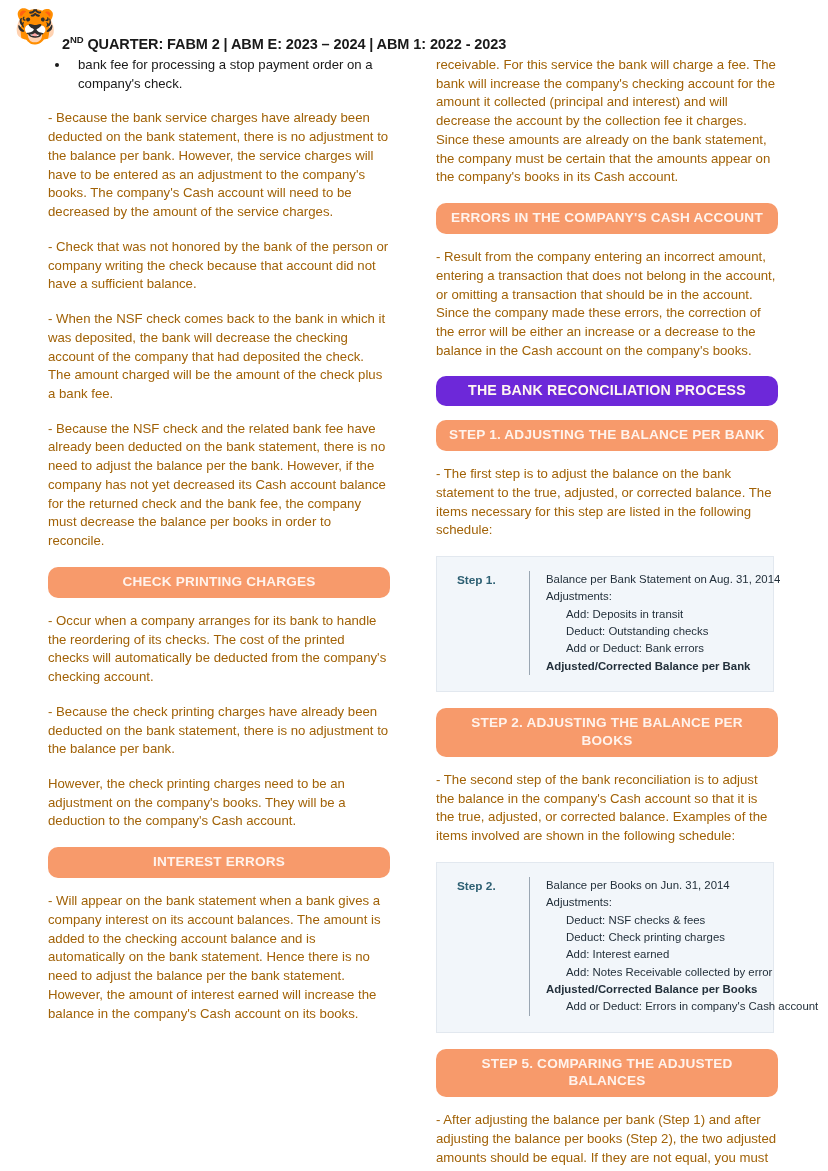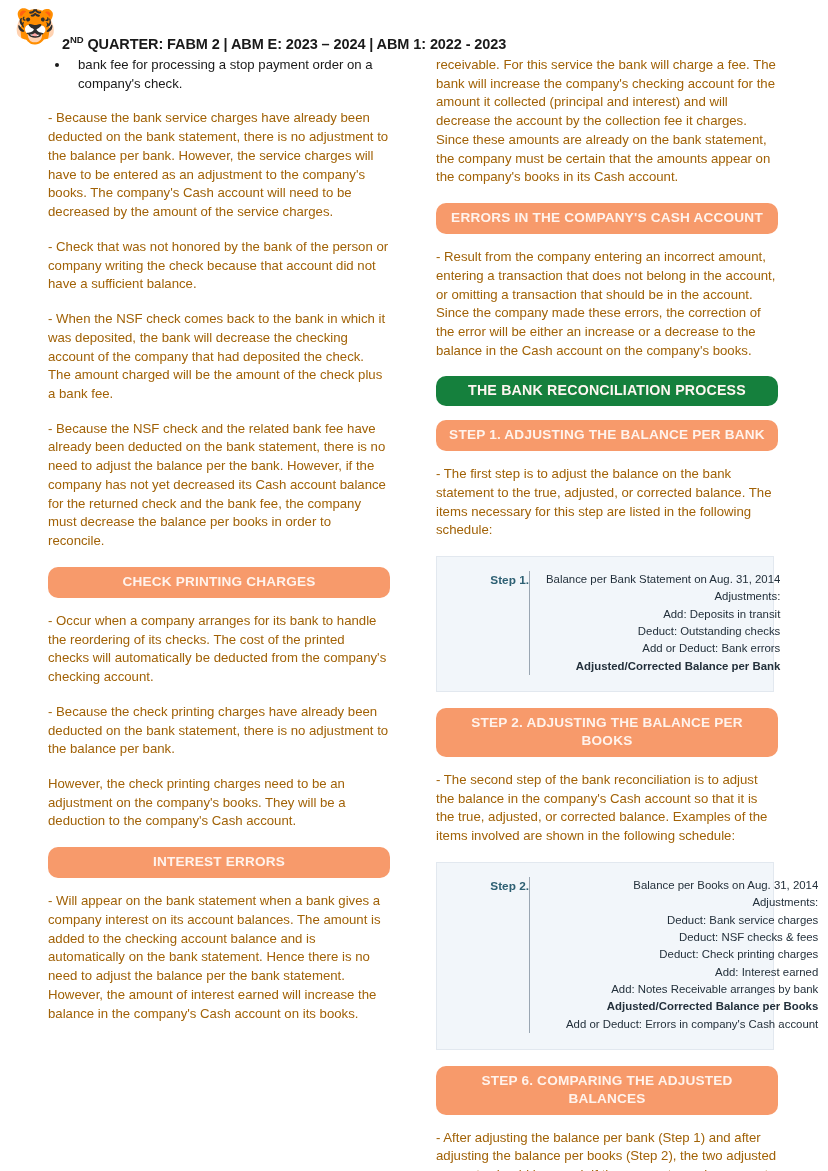--- a/index.html
+++ b/index.html
@@ -92,35 +92,34 @@
     font-weight: bold;
     font-size: 13.6px;
     text-align: center;
     padding: 6px 10px 7px 10px;
     line-height: 1.32;
     margin: 8px 0 14px 0;
     letter-spacing: 0.2px;
     border-radius: 10px;
   }
   .section-bar.dark {
-    background: #15803d;
+    background: #6d28d9;
     color: #FFF6F1;
     font-size: 14.2px;
     padding: 5px 10px 6px 10px;
   }
 
   
   .schedule {
     background: #F2F6FA;
     border: 1px solid #E2E8EF;
     padding: 14px 14px 16px 14px;
     margin: 4px 4px 16px 0;
     display: flex;
     align-items: flex-start;
-    text-align: right;
   }
   .schedule-step {
     flex: 0 0 78px;
     font-size: 11.8px;
     font-weight: bold;
     color: #2E6073;
     padding-top: 2px;
     padding-left: 6px;
   }
   .schedule-divider {
@@ -200,29 +199,28 @@
         </div>
     </div>
 
     <div class="section-bar">STEP 2. ADJUSTING THE BALANCE PER BOOKS</div>
     <p class="body-text">- The second step of the bank reconciliation is to adjust the balance in the company's Cash account so that it is the true, adjusted, or corrected balance. Examples of the items involved are shown in the following schedule:</p>
 
     <div class="schedule">
       <div class="schedule-step">Step 2.</div>
       <div class="schedule-divider"></div>
       <div class="schedule-lines">
-          <div class="sl">Balance per Books on Aug. 31, 2014</div>
+          <div class="sl">Balance per Books on Jun. 31, 2014</div>
           <div class="sl">Adjustments:</div>
-          <div class="sl indent">Deduct: Bank service charges</div>
           <div class="sl indent">Deduct: NSF checks &amp; fees</div>
           <div class="sl indent">Deduct: Check printing charges</div>
           <div class="sl indent">Add: Interest earned</div>
-          <div class="sl indent">Add: Notes Receivable arranges by bank</div>
+          <div class="sl indent">Add: Notes Receivable collected by error</div>
           <div class="sl bold">Adjusted/Corrected Balance per Books</div>
           <div class="sl indent">Add or Deduct: Errors in company's Cash account</div>
         </div>
     </div>
 
-    <div class="section-bar">STEP 6. COMPARING THE ADJUSTED BALANCES</div>
+    <div class="section-bar">STEP 5. COMPARING THE ADJUSTED BALANCES</div>
     <p class="body-text tight">- After adjusting the balance per bank (Step 1) and after adjusting the balance per books (Step 2), the two adjusted amounts should be equal. If they are not equal, you must repeat the process until the balances are identical. The balances should be the true, correct amount of cash as of the date of the bank</p>
   </div>
 
 </div>
 
 </body></html>

